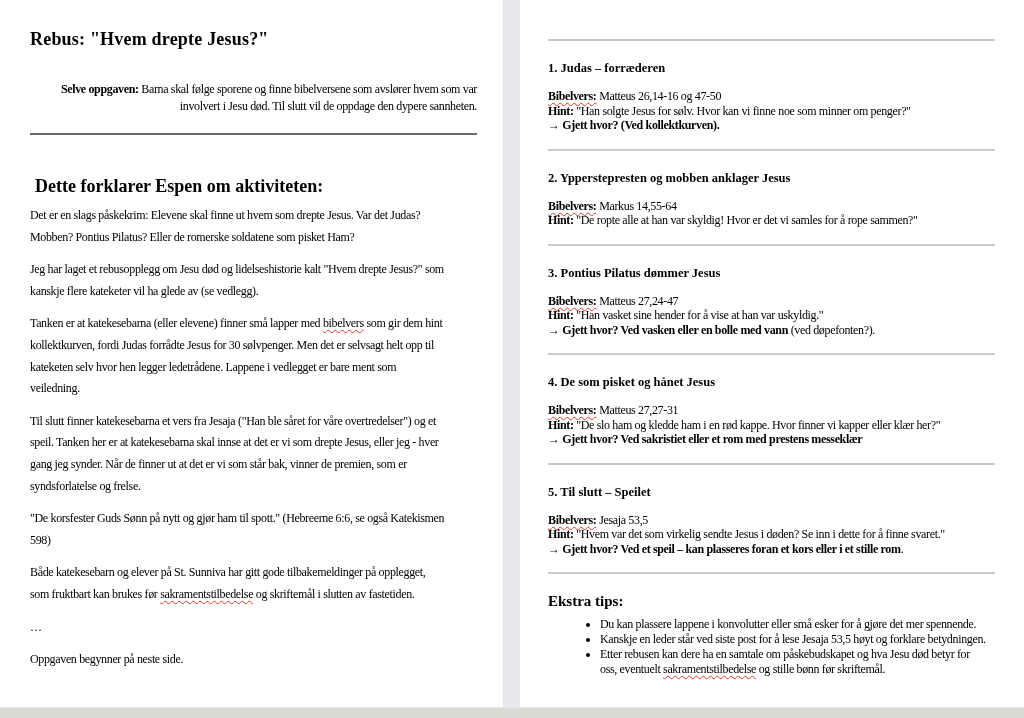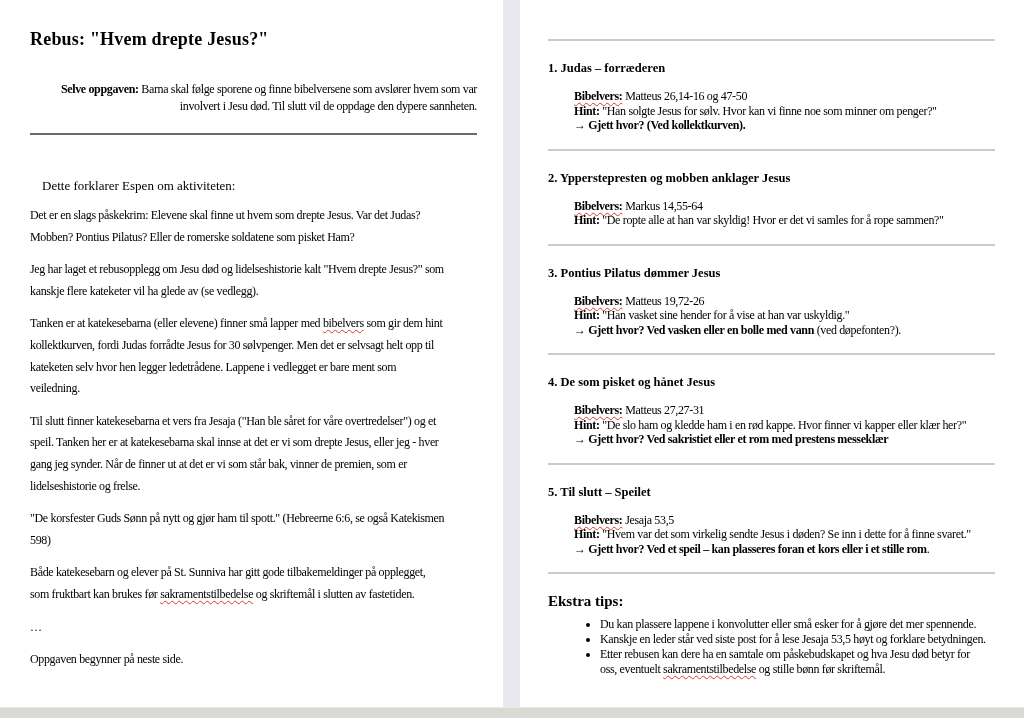--- a/index.html
+++ b/index.html
@@ -27,27 +27,27 @@
   .caret{position:absolute;left:28px;top:28px;width:1.5px;height:26px;background:#000;}
   h1.doc-title{
     font-size:18px;line-height:26px;margin:0;font-weight:bold;letter-spacing:.2px;
   }
   .intro{margin:29px 0 0;text-align:right;}
   .intro .line{line-height:17px;}
   .line{
     white-space:pre;font-size:12px;letter-spacing:-0.35px;line-height:21.6px;
   }
   .rule-dark{border:none;border-top:2px solid #6a6a6a;margin:18px 0 0;width:447px;}
-  h2.left-heading{font-size:13px;line-height:16px;margin:43px 12px 0;font-weight:normal;}
+  h2.left-heading{font-size:18px;line-height:16px;margin:43px 5px 0;font-weight:bold;}
   .para{margin:11px 0 11px;}
   .para:first-child{margin-top:11px;}
   .rule-light{border:none;border-top:2px solid #cbcbcb;margin:0;width:447px;}
   h3.sec-title{font-size:12.5px;line-height:16px;margin:19px 0 13px;font-weight:bold;}
   .sec-lines{margin:0 0 16px;}
-  .sec-lines .line{line-height:14.5px;margin-left:26px;}
+  .sec-lines .line{line-height:14.5px;}
   h3.tips-heading{font-size:15px;line-height:16px;margin:19px 0 0;font-weight:bold;}
   ul.tips{margin:8px 0 0;padding:0 0 0 52px;list-style-type:disc;}
   ul.tips li{font-size:12px;}
   ul.tips .line{line-height:15px;}
   .sq{
     text-decoration-line:underline;
     text-decoration-style:wavy;
     text-decoration-color:#d93a2b;
     text-decoration-thickness:1px;
     text-underline-offset:2px;
@@ -82,21 +82,21 @@
         <div class="para">
           <div class="line"><span>Tanken er at katekesebarna (eller elevene) finner små lapper med </span><span class="sq">bibelvers</span><span> som gir dem hint</span></div>
           <div class="line"><span>kollektkurven, fordi Judas forrådte Jesus for 30 sølvpenger. Men det er selvsagt helt opp til</span></div>
           <div class="line"><span>kateketen selv hvor hen legger ledetrådene. Lappene i vedlegget er bare ment som</span></div>
           <div class="line"><span>veiledning.</span></div>
         </div>
         <div class="para">
           <div class="line"><span>Til slutt finner katekesebarna et vers fra Jesaja ("Han ble såret for våre overtredelser") og et</span></div>
           <div class="line"><span>speil. Tanken her er at katekesebarna skal innse at det er vi som drepte Jesus, eller jeg - hver</span></div>
           <div class="line"><span>gang jeg synder. Når de finner ut at det er vi som står bak, vinner de premien, som er</span></div>
-          <div class="line"><span>lidelseshistorie og frelse.</span></div>
+          <div class="line"><span>syndsforlatelse og frelse.</span></div>
         </div>
         <div class="para">
           <div class="line"><span>"De korsfester Guds Sønn på nytt og gjør ham til spott." (Hebreerne 6:6, se også Katekismen</span></div>
           <div class="line"><span>598)</span></div>
         </div>
         <div class="para">
           <div class="line"><span>Både katekesebarn og elever på St. Sunniva har gitt gode tilbakemeldinger på opplegget,</span></div>
           <div class="line"><span>som fruktbart kan brukes før </span><span class="sq">sakramentstilbedelse</span><span> og skriftemål i slutten av fastetiden.</span></div>
         </div>
         <div class="para">
@@ -119,21 +119,21 @@
         </div>
         <hr class="rule-light">
         <h3 class="sec-title">2. Ypperstepresten og mobben anklager Jesus</h3>
         <div class="sec-lines">
           <div class="line"><b class="sq">Bibelvers:</b><span> Markus 14,55-64</span></div>
           <div class="line"><b>Hint:</b><span> "De ropte alle at han var skyldig! Hvor er det vi samles for å rope sammen?"</span></div>
         </div>
         <hr class="rule-light">
         <h3 class="sec-title">3. Pontius Pilatus dømmer Jesus</h3>
         <div class="sec-lines">
-          <div class="line"><b class="sq">Bibelvers:</b><span> Matteus 19,72-26</span></div>
+          <div class="line"><b class="sq">Bibelvers:</b><span> Matteus 27,24-47</span></div>
           <div class="line"><b>Hint:</b><span> "Han vasket sine hender for å vise at han var uskyldig."</span></div>
           <div class="line"><b>→ Gjett hvor? Ved vasken eller en bolle med vann</b><span> (ved døpefonten?).</span></div>
         </div>
         <hr class="rule-light">
         <h3 class="sec-title">4. De som pisket og hånet Jesus</h3>
         <div class="sec-lines">
           <div class="line"><b class="sq">Bibelvers:</b><span> Matteus 27,27-31</span></div>
           <div class="line"><b>Hint:</b><span> "De slo ham og kledde ham i en rød kappe. Hvor finner vi kapper eller klær her?"</span></div>
           <div class="line"><b>→ Gjett hvor? Ved sakristiet eller et rom med prestens messeklær</b></div>
         </div>

